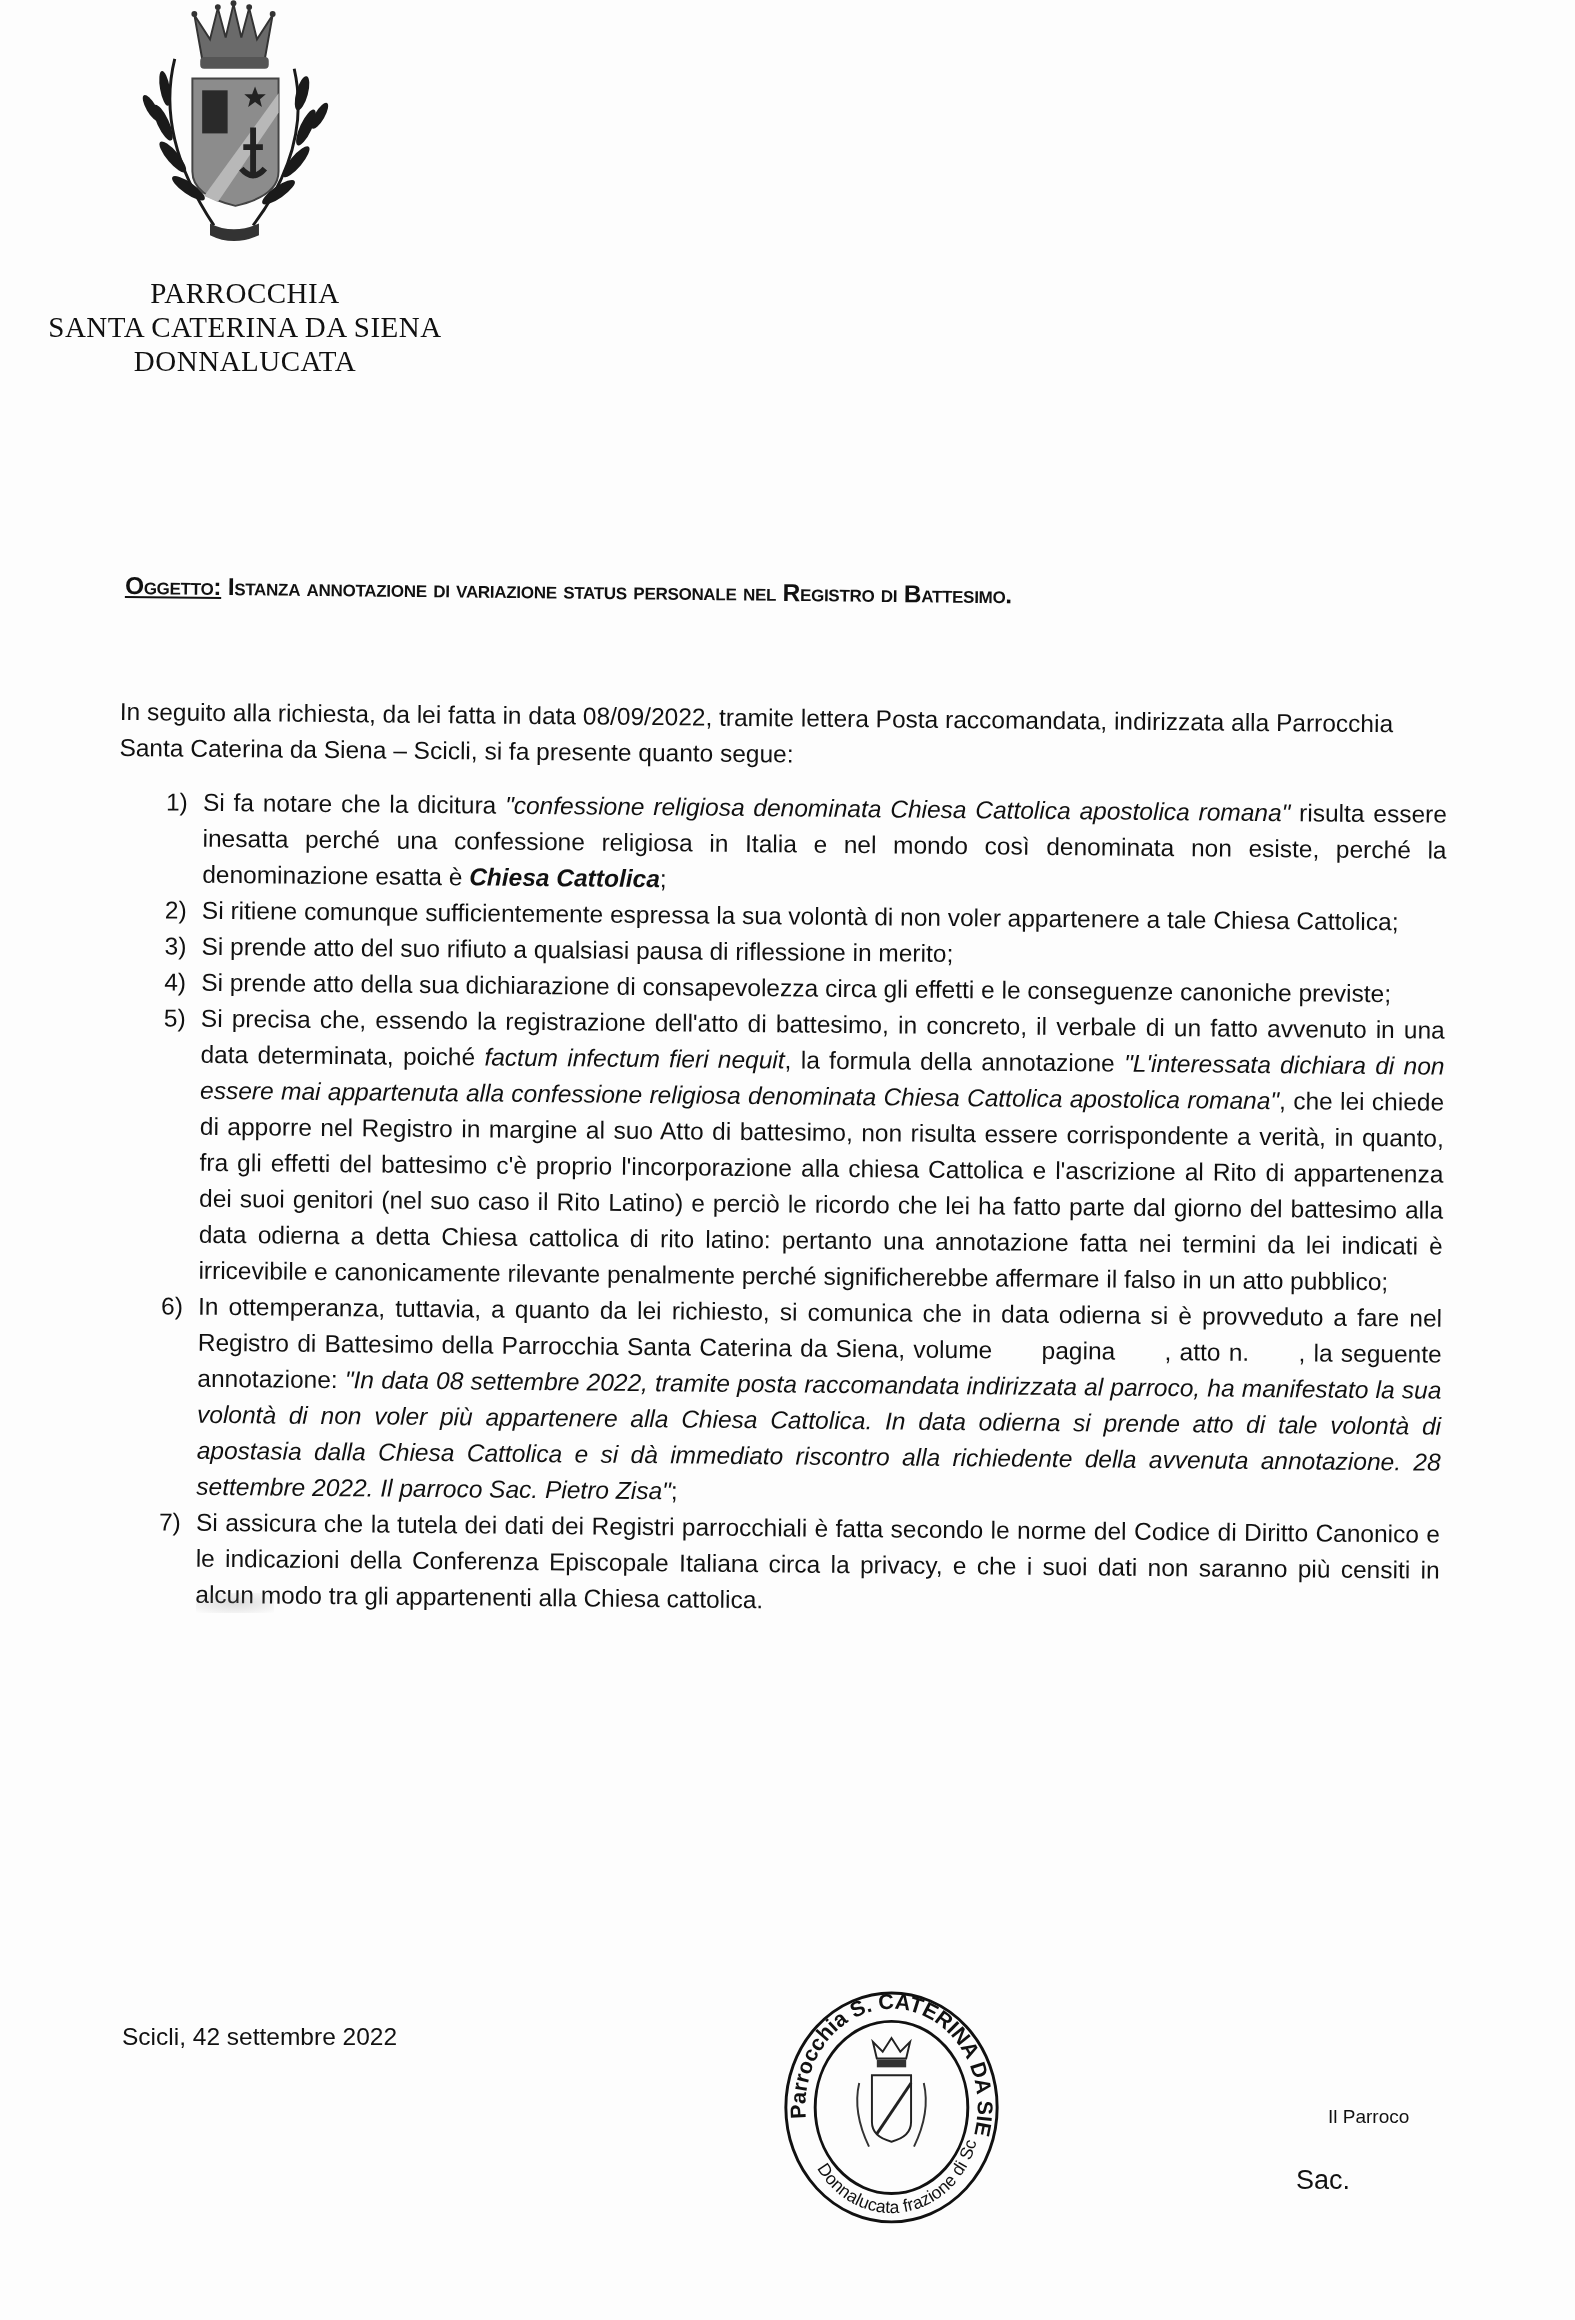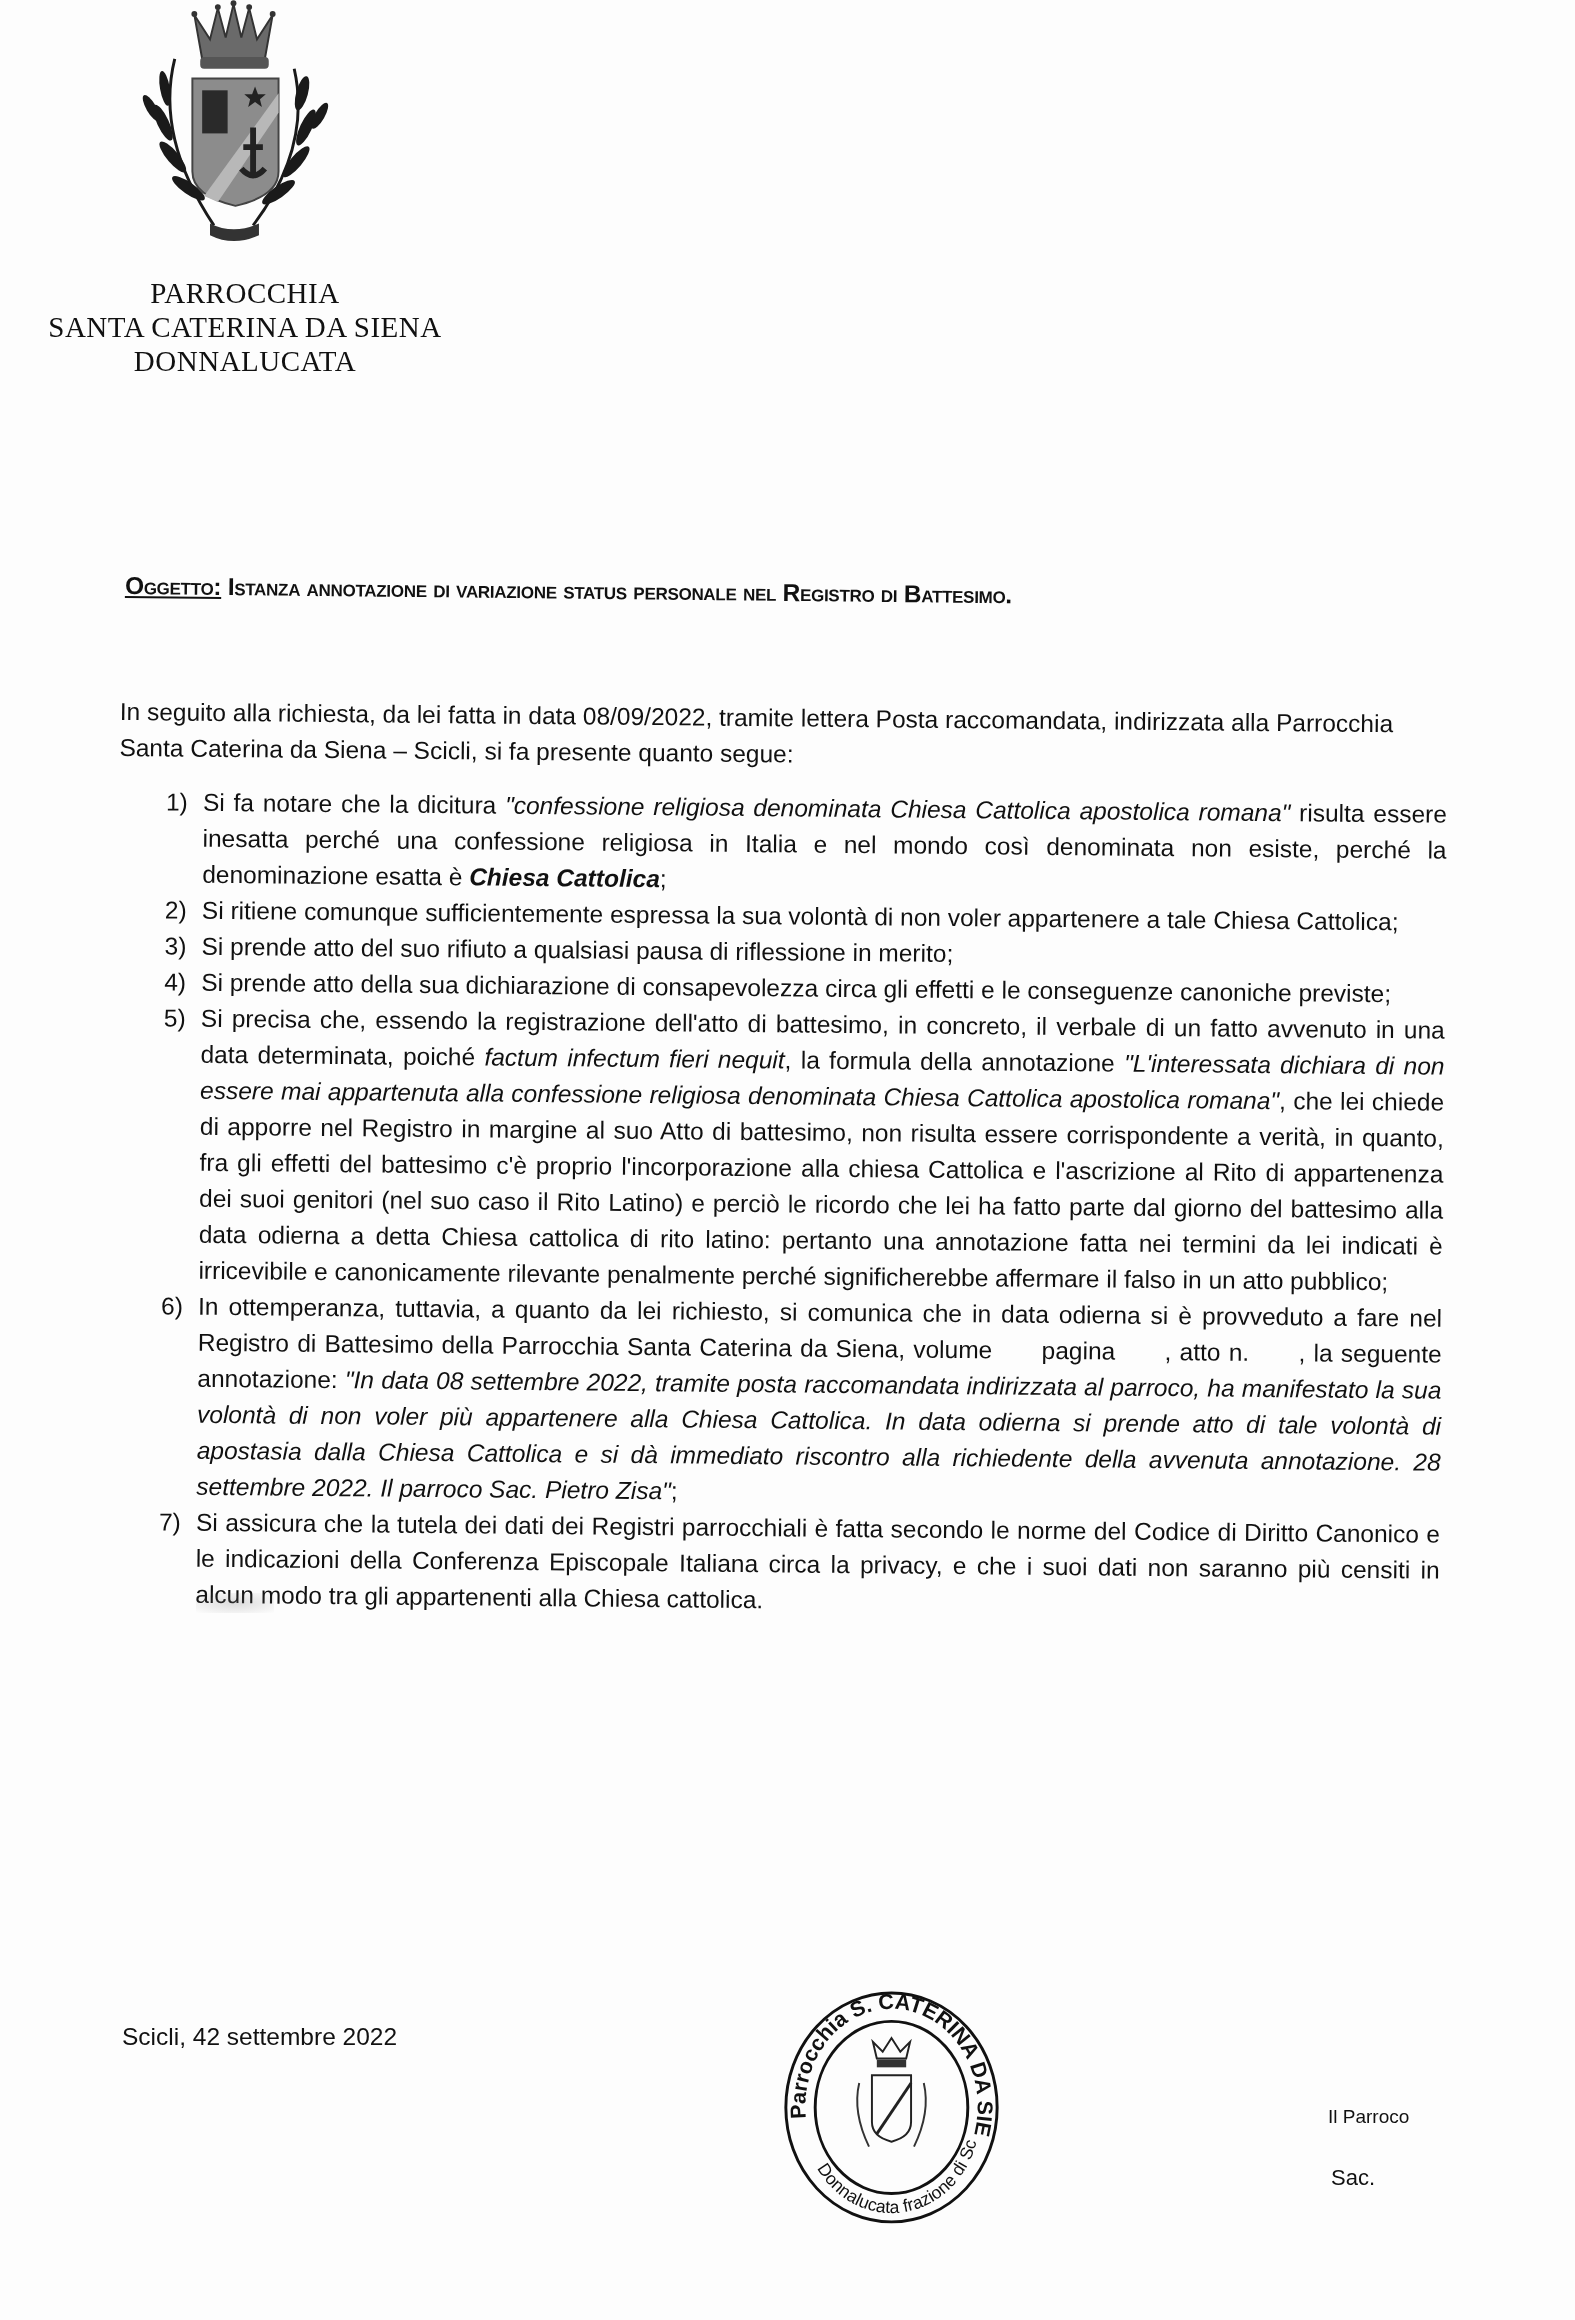--- a/index.html
+++ b/index.html
@@ -17,21 +17,21 @@
           transform:rotate(0.55deg); transform-origin:left top; }
   .intro { margin:0 0 17.6px 0; }
   ol.items { list-style:none; margin:0; padding:0; }
   ol.items li { position:relative; padding-left:84px; text-align:justify; }
   ol.items li .num { position:absolute; left:47px; top:0; }
   .it { font-style:italic; }
   .bi { font-style:italic; font-weight:bold; }
   .place-date { position:absolute; left:122px; top:2023px; font-size:24.5px; }
   .stamp { position:absolute; left:779px; top:1985px; width:225px; height:240px; }
   .signer-title { position:absolute; left:1328px; top:2092px; font-size:19px;margin-top:14px; }
-  .signer-name { position:absolute; left:1331px; top:2165px; font-size:22px; }
+  .signer-name { position:absolute; left:1296px; top:2165px; font-size:27px; }
   .smudge { position:absolute; left:196px; top:1593px; width:78px; height:19.6px; background:radial-gradient(ellipse, rgba(120,120,120,0.25), rgba(255,255,255,0)); }
 </style>
 </head>
 <body>
 
 <div class="page">
 
   <svg class="logo" viewBox="0 0 240 262">
     <g>
       <path d="M88 60 L80 15 L96 40 L104 8 L112 38 L120 4 L128 38 L136 8 L144 40 L160 15 L152 60 Z" fill="#6a6a6a" stroke="#333" stroke-width="2"></path>

